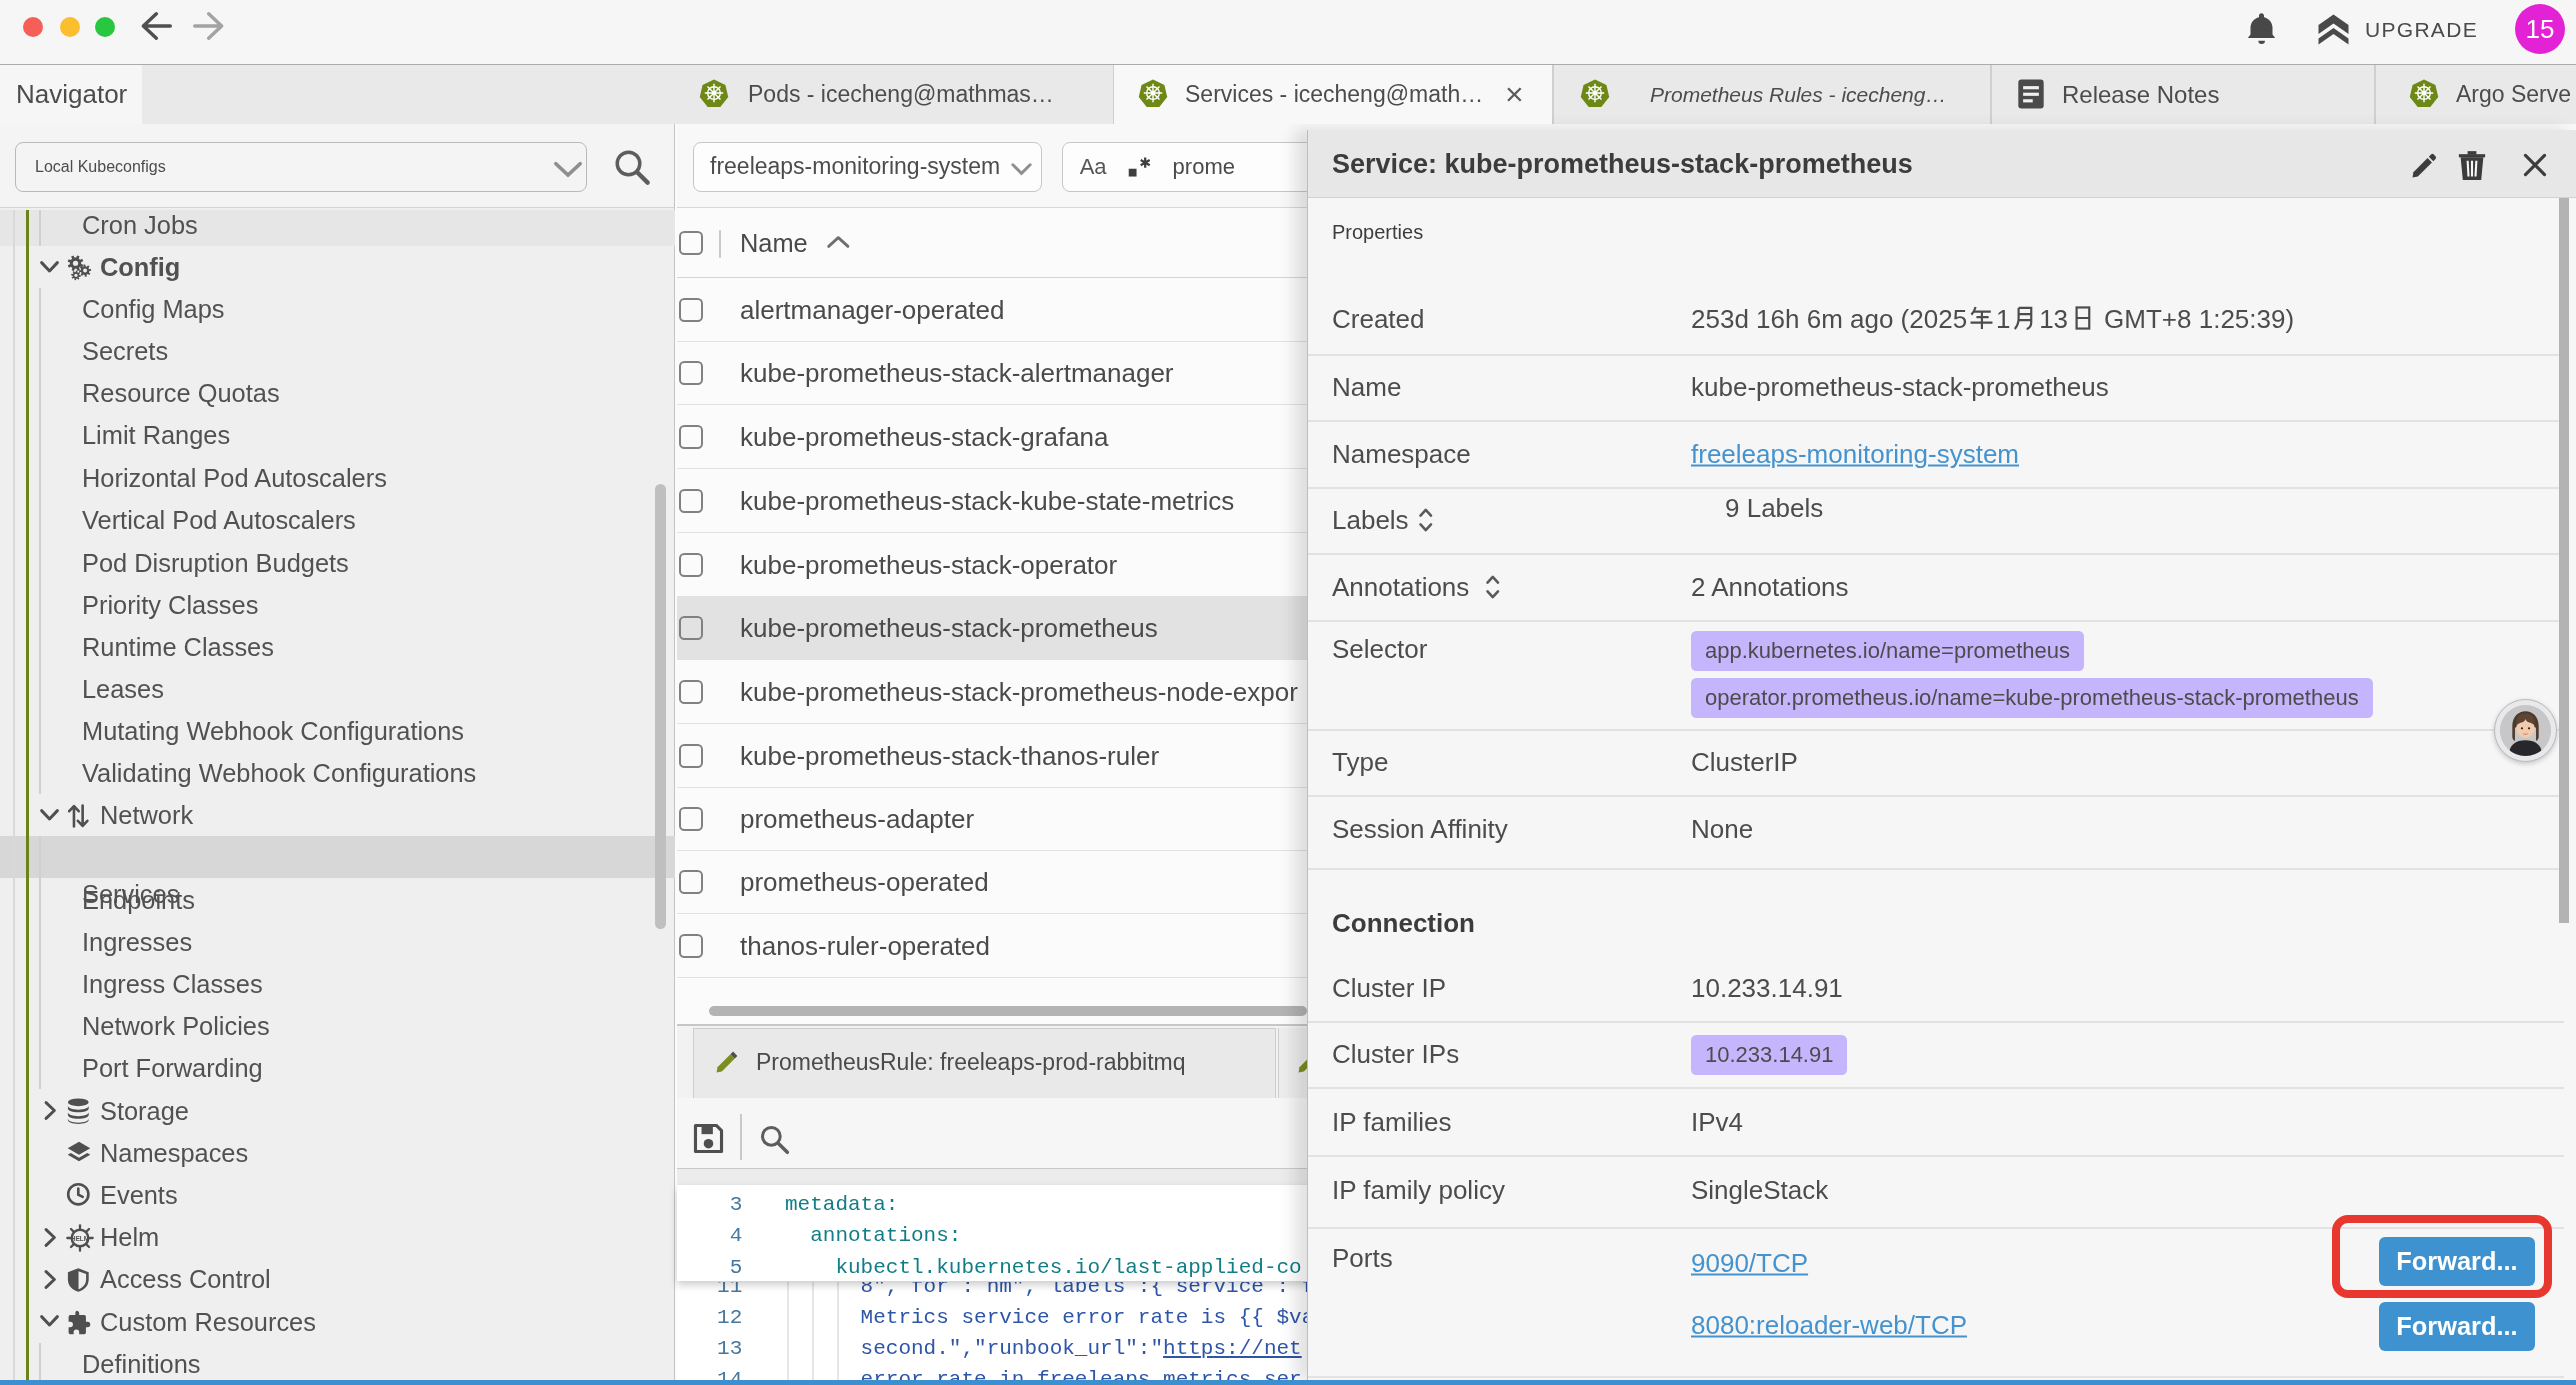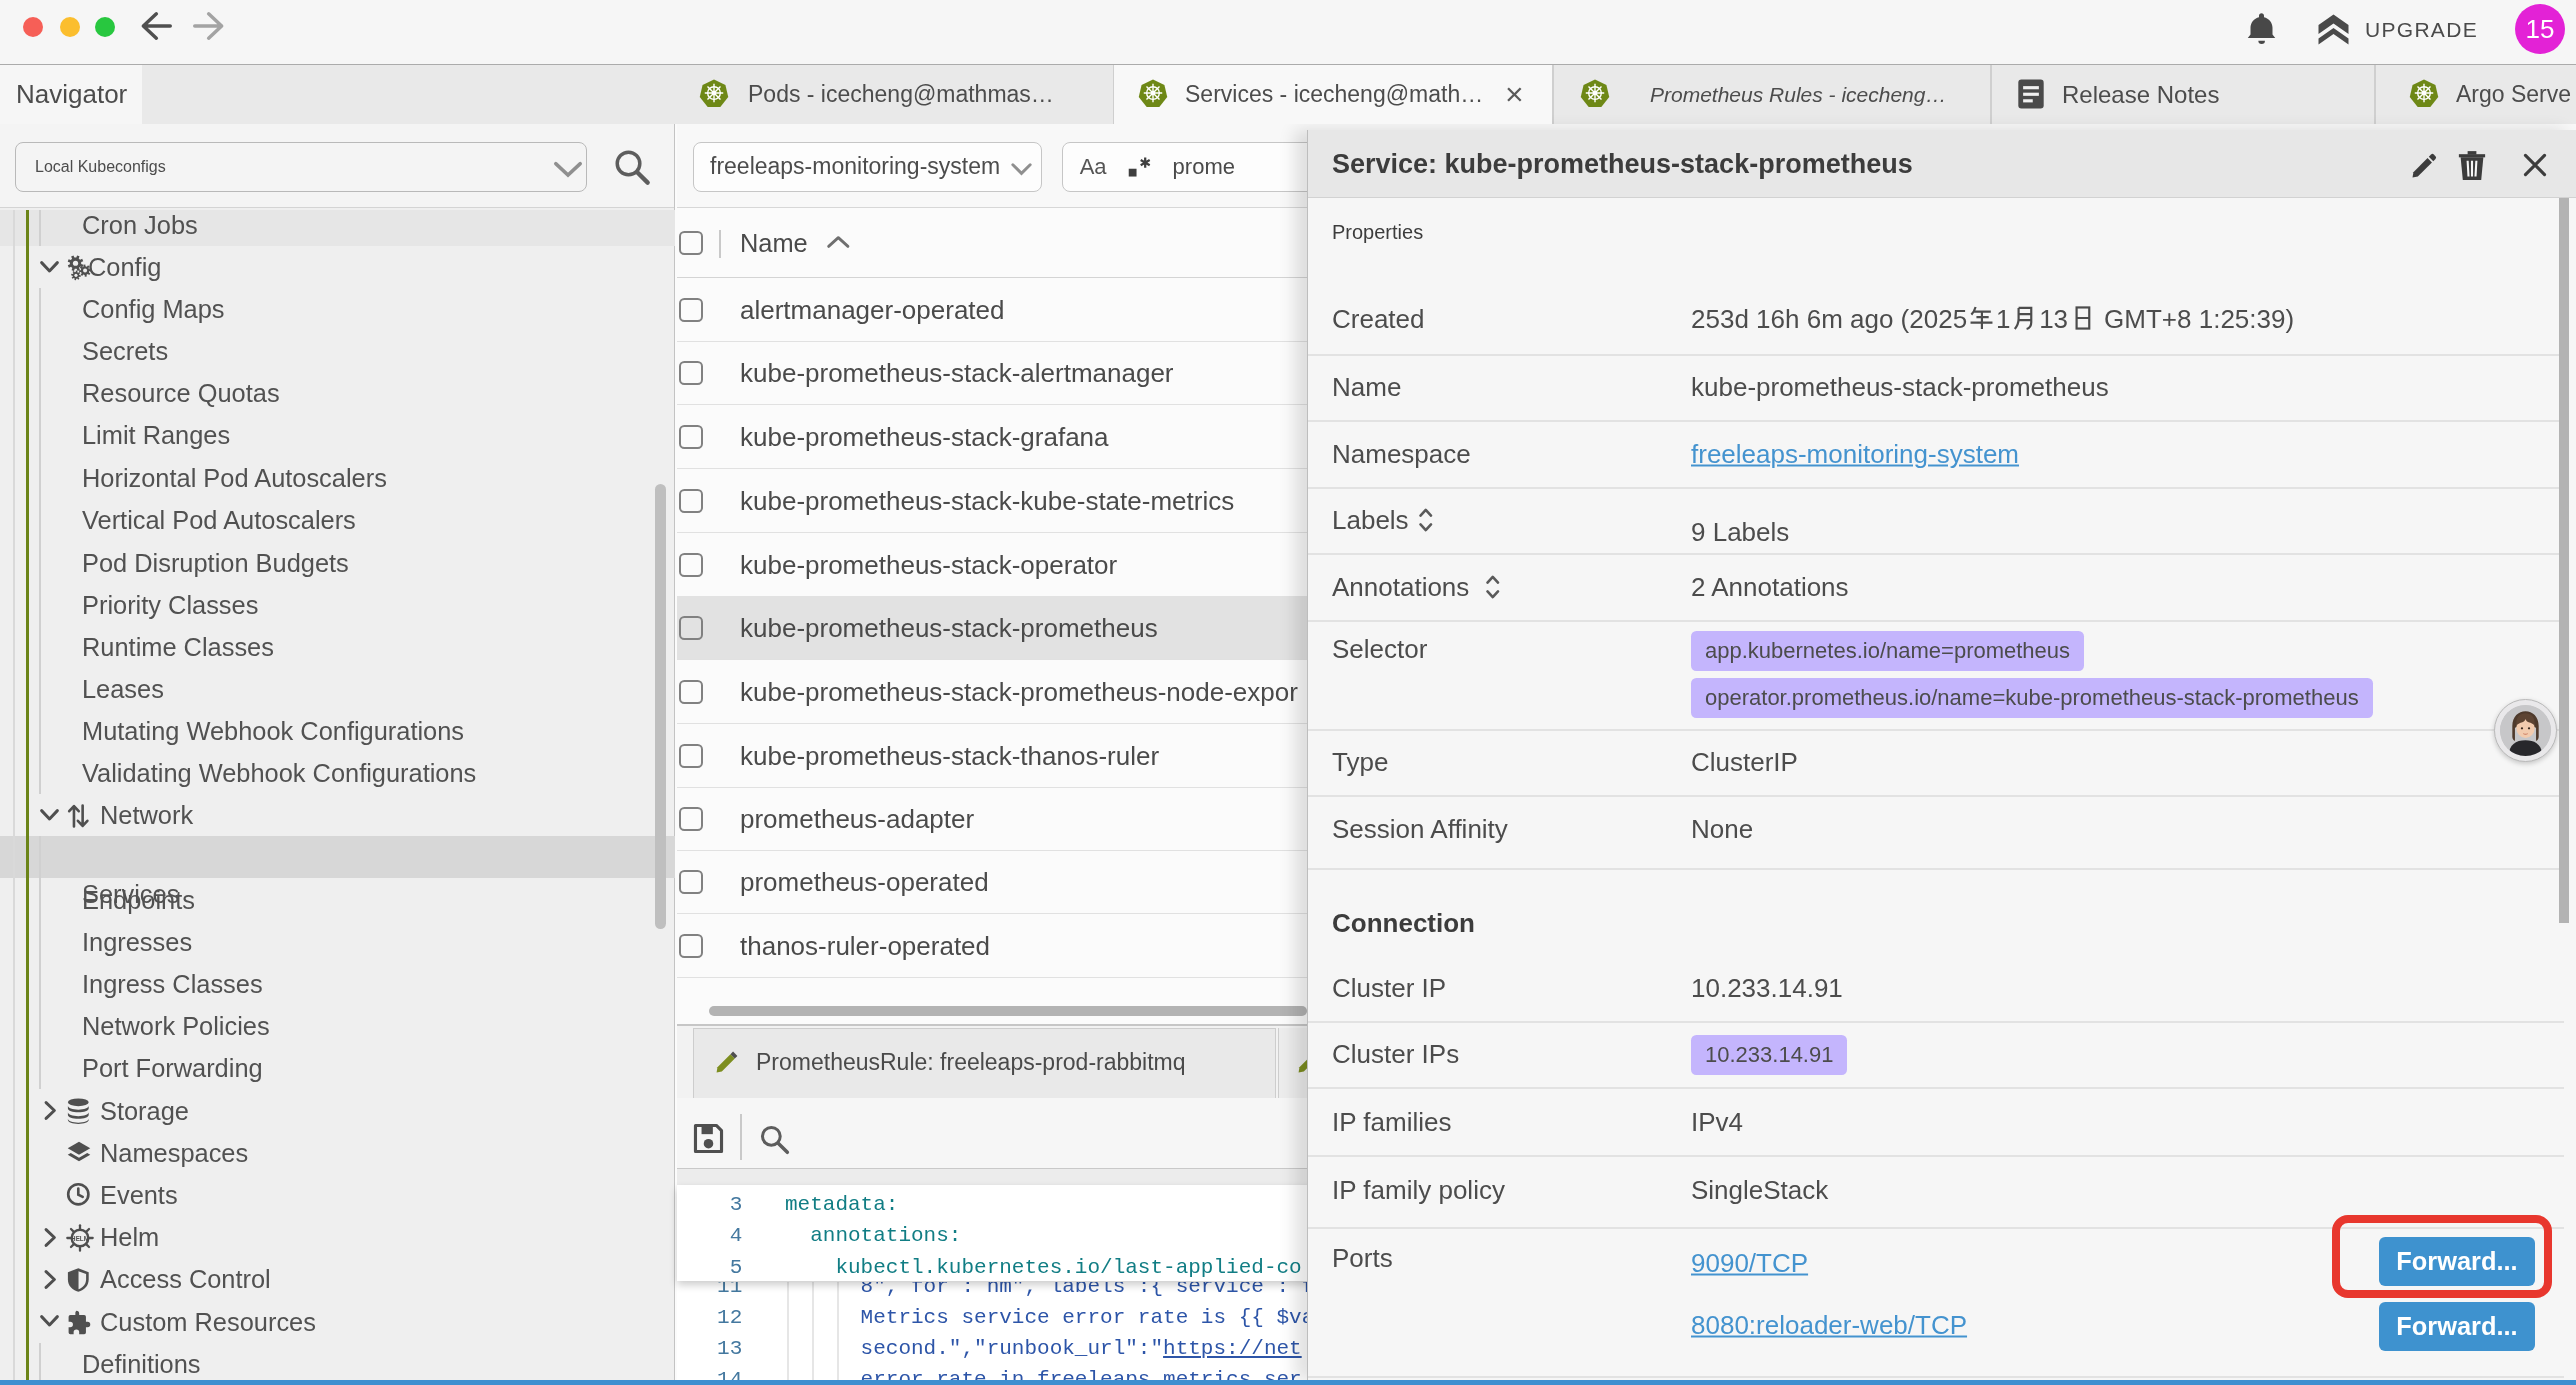--- a/index.html
+++ b/index.html
@@ -162,21 +162,21 @@
         <div class="abs" style="left:66px; top:45px;">
           <svg width="26" height="26" viewBox="0 0 30 30">
             <path d="M20.0 11.3 L19.0 14.1 L16.5 13.2 L15.0 14.7 L16.1 17.2 L13.4 18.4 L12.3 16.0 L10.1 16.0 L9.2 18.5 L6.4 17.5 L7.3 15.0 L5.8 13.5 L3.3 14.6 L2.1 11.9 L4.5 10.8 L4.5 8.6 L2.0 7.7 L3.0 4.9 L5.5 5.8 L7.0 4.3 L5.9 1.8 L8.6 0.6 L9.7 3.0 L11.9 3.0 L12.8 0.5 L15.6 1.5 L14.7 4.0 L16.2 5.5 L18.7 4.4 L19.9 7.1 L17.5 8.2 L17.5 10.4 Z" fill="#4f4f4f"></path>
             <circle cx="11" cy="9.5" r="3.0" fill="#ededed"></circle>
             <path d="M28.1 21.4 L26.8 23.1 L25.1 21.9 L23.7 22.7 L24.0 24.7 L21.7 25.0 L21.5 23.0 L19.9 22.5 L18.6 24.1 L16.9 22.8 L18.1 21.1 L17.3 19.7 L15.3 20.0 L15.0 17.7 L17.0 17.5 L17.5 15.9 L15.9 14.6 L17.2 12.9 L18.9 14.1 L20.3 13.3 L20.0 11.3 L22.3 11.0 L22.5 13.0 L24.1 13.5 L25.4 11.9 L27.1 13.2 L25.9 14.9 L26.7 16.3 L28.7 16.0 L29.0 18.3 L27.0 18.5 L26.5 20.1 Z" fill="#4f4f4f"></path>
             <circle cx="22" cy="18" r="2.3" fill="#ededed"></circle>
             <path d="M17.1 23.5 L16.8 25.3 L15.1 25.0 L14.4 26.1 L15.5 27.5 L14.0 28.5 L13.0 27.1 L11.8 27.4 L11.5 29.1 L9.7 28.8 L10.0 27.1 L8.9 26.4 L7.5 27.5 L6.5 26.0 L7.9 25.0 L7.6 23.8 L5.9 23.5 L6.2 21.7 L7.9 22.0 L8.6 20.9 L7.5 19.5 L9.0 18.5 L10.0 19.9 L11.2 19.6 L11.5 17.9 L13.3 18.2 L13.0 19.9 L14.1 20.6 L15.5 19.5 L16.5 21.0 L15.1 22.0 L15.4 23.2 Z" fill="#4f4f4f"></path>
             <circle cx="11.5" cy="23.5" r="1.8" fill="#ededed"></circle>
           </svg>
         </div>
-        <div class="abs" style="left:88px; top:42px; line-height:30px;">Config</div>
+        <div class="abs" style="left:100px; top:42px; line-height:30px;font-weight:bold;">Config</div>
         <div class="abs" style="left:82px; top:84px; line-height:30px;">Config Maps</div>
         <div class="abs" style="left:82px; top:126px; line-height:30px;">Secrets</div>
         <div class="abs" style="left:82px; top:168px; line-height:30px;">Resource Quotas</div>
         <div class="abs" style="left:82px; top:210px; line-height:30px;">Limit Ranges</div>
         <div class="abs" style="left:82px; top:253px; line-height:30px;">Horizontal Pod Autoscalers</div>
         <div class="abs" style="left:82px; top:295px; line-height:30px;">Vertical Pod Autoscalers</div>
         <div class="abs" style="left:82px; top:338px; line-height:30px;">Pod Disruption Budgets</div>
         <div class="abs" style="left:82px; top:380px; line-height:30px;">Priority Classes</div>
         <div class="abs" style="left:82px; top:422px; line-height:30px;">Runtime Classes</div>
         <div class="abs" style="left:82px; top:464px; line-height:30px;">Leases</div>
@@ -421,21 +421,21 @@
       <div class="prow-val " style="top:257px;">kube-prometheus-stack-prometheus</div>
 <div class="pdiv" style="top:290px;"></div>
 <div class="prow-label" style="top:324px;">Namespace</div>
       <div class="prow-val " style="top:324px;"><span class="plink">freeleaps-monitoring-system</span></div>
 <div class="pdiv" style="top:357px;"></div>
 <div class="prow-label" style="top:390px;">Labels</div>
       <svg class="abs" style="left:109px; top:376px;" width="17.5" height="28" viewBox="0 0 20 32">
         <path d="M4 11 L10 4.5 L16 11" stroke="#5a5a5a" stroke-width="3" fill="none" stroke-linecap="round" stroke-linejoin="round"></path>
         <path d="M4 21 L10 27.5 L16 21" stroke="#5a5a5a" stroke-width="3" fill="none" stroke-linecap="round" stroke-linejoin="round"></path>
       </svg>
-      <div class="prow-val " style="top:402px;">9 Labels</div>
+      <div class="prow-val " style="top:378px;margin-left:34px;">9 Labels</div>
 <div class="pdiv" style="top:423px;"></div>
 <div class="prow-label" style="top:457px;">Annotations</div>
       <svg class="abs" style="left:176px; top:443px;" width="17.5" height="28" viewBox="0 0 20 32">
         <path d="M4 11 L10 4.5 L16 11" stroke="#5a5a5a" stroke-width="3" fill="none" stroke-linecap="round" stroke-linejoin="round"></path>
         <path d="M4 21 L10 27.5 L16 21" stroke="#5a5a5a" stroke-width="3" fill="none" stroke-linecap="round" stroke-linejoin="round"></path>
       </svg>
       <div class="prow-val " style="top:457px;">2 Annotations</div>
 <div class="pdiv" style="top:490px;"></div>
 <div class="prow-label" style="top:519px;">Selector</div>
 <div class="chip" style="top:501px;">app.kubernetes.io/name=prometheus</div>

